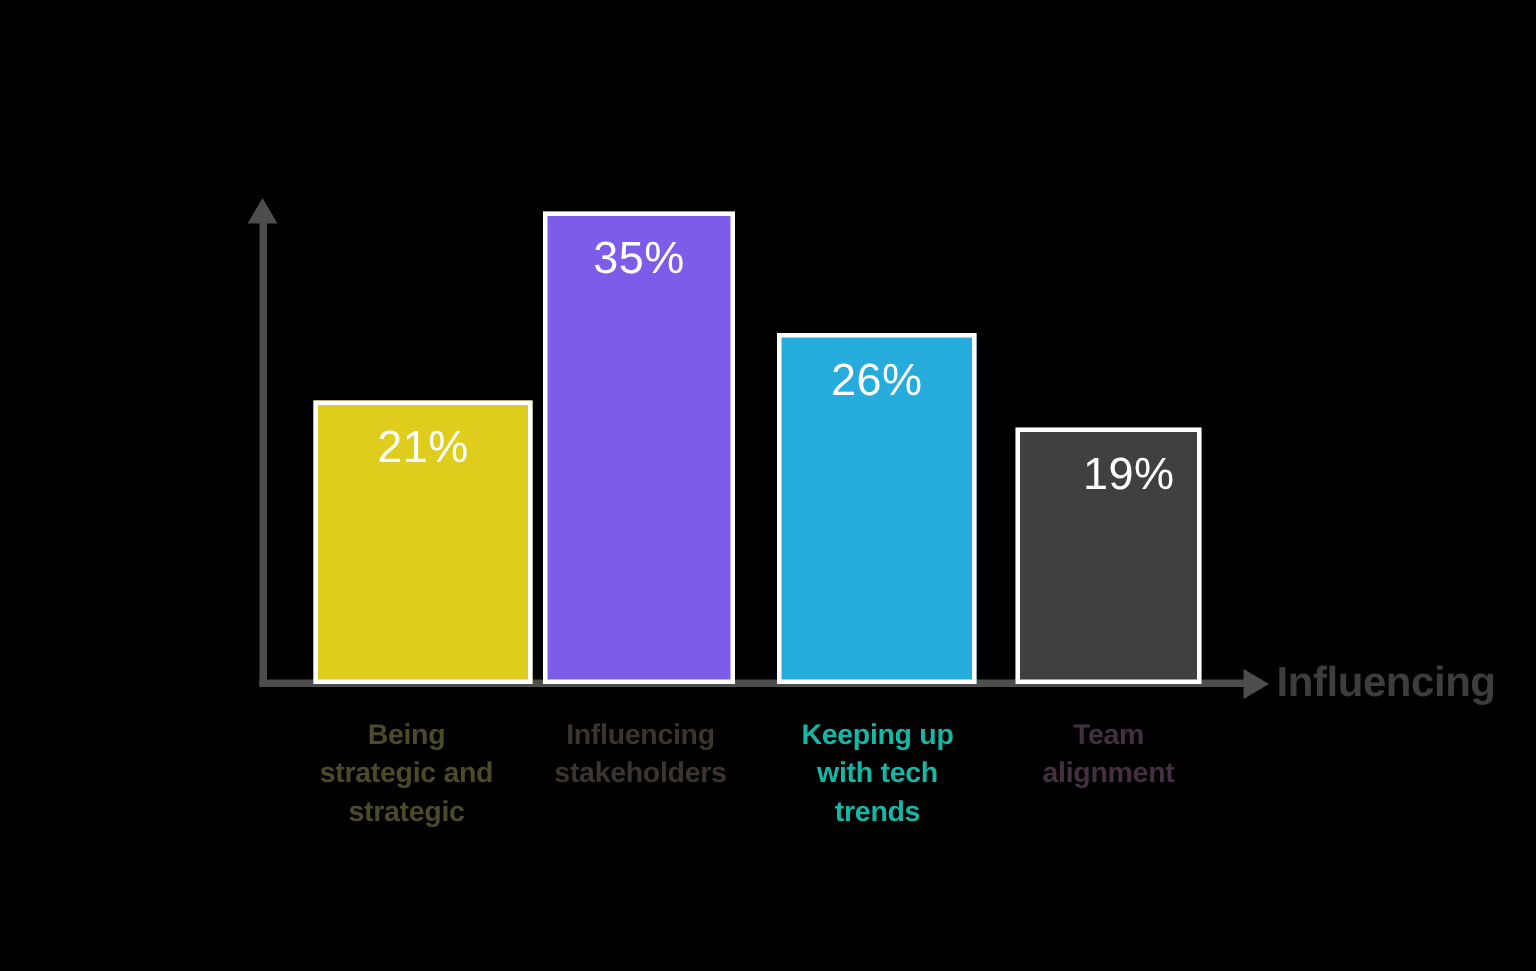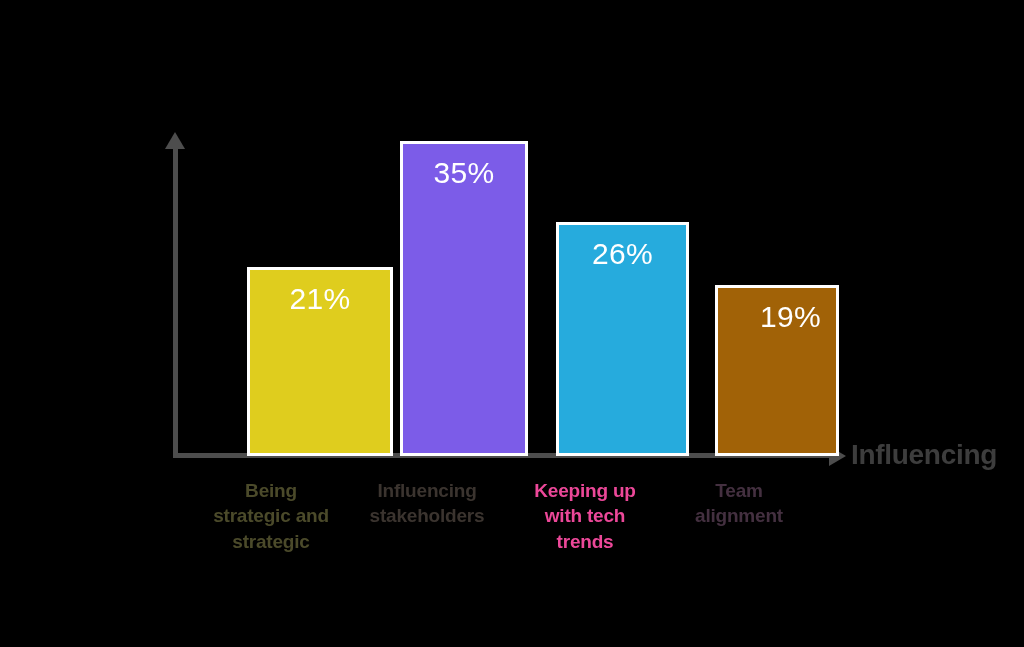--- a/index.html
+++ b/index.html
@@ -64,21 +64,20 @@
     width: 1024px;
     height: 647px;
   }
   .bar {
     position: absolute;
     box-sizing: border-box;
     border: 3px solid #ffffff;
     display: flex;
     justify-content: center;
     align-items: flex-start;
-    margin-left: 38px;
   }
   .bar-value {
     color: #ffffff;
     font-size: 30px;
     font-weight: 400;
     letter-spacing: 0.3px;
     margin-top: 14px;
     line-height: 1;
     user-select: none;
   }
@@ -126,36 +125,36 @@
     </div>
 
     <div class="bar" id="bar-1" style="left: 362px; width: 128px; height: 315px; top: 141px; background: rgb(124, 92, 232);">
       <span class="bar-value">35%</span>
     </div>
 
     <div class="bar" id="bar-2" style="left: 518px; width: 133px; height: 234px; top: 222px; background: rgb(38, 171, 221);">
       <span class="bar-value">26%</span>
     </div>
 
-    <div class="bar" id="bar-3" style="left: 677px; width: 124px; height: 171px; top: 285px; background: #a16207; padding-left: 27px;">
+    <div class="bar" id="bar-3" style="left: 677px; width: 124px; height: 171px; top: 285px; background: #404040; padding-left: 27px;">
       <span class="bar-value">19%</span>
     </div>
 
   </div>
 
   <div class="cat-label" id="cat-0" style="left: 191px; width: 160px; color: rgb(75, 74, 42);">
       <div>Being</div>
       <div>strategic and</div>
       <div>strategic</div>
     </div>
   <div class="cat-label" id="cat-1" style="left: 356px; width: 142px; color: rgb(59, 52, 47);">
       <div>Influencing</div>
       <div>stakeholders</div>
     </div>
-  <div class="cat-label" id="cat-2" style="left: 512px; width: 146px; color: #ec4899;">
+  <div class="cat-label" id="cat-2" style="left: 512px; width: 146px; color: #14b8a6;">
       <div>Keeping up</div>
       <div>with tech</div>
       <div>trends</div>
     </div>
   <div class="cat-label" id="cat-3" style="left: 662px; width: 154px; color: rgb(68, 48, 64);">
       <div>Team</div>
       <div>alignment</div>
     </div>
 
 </div>

